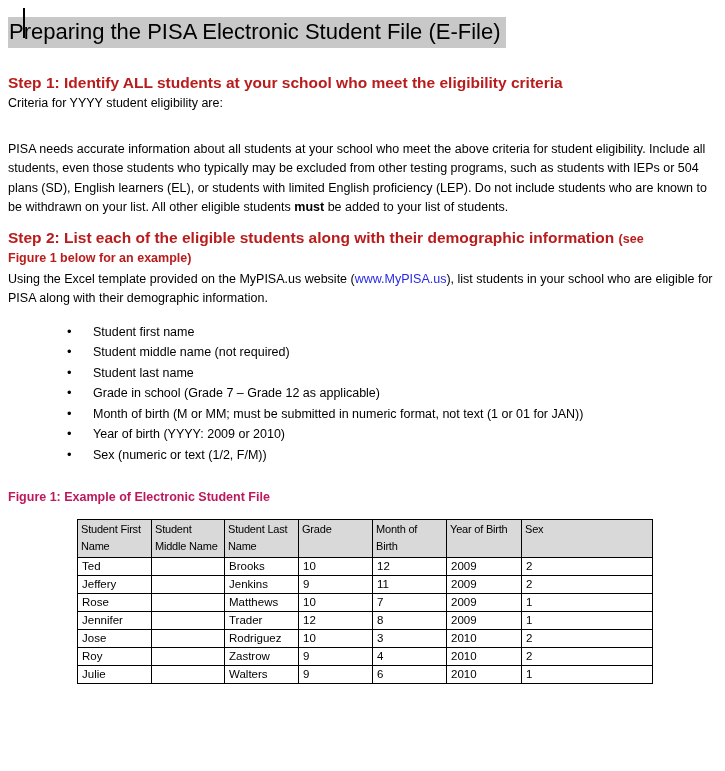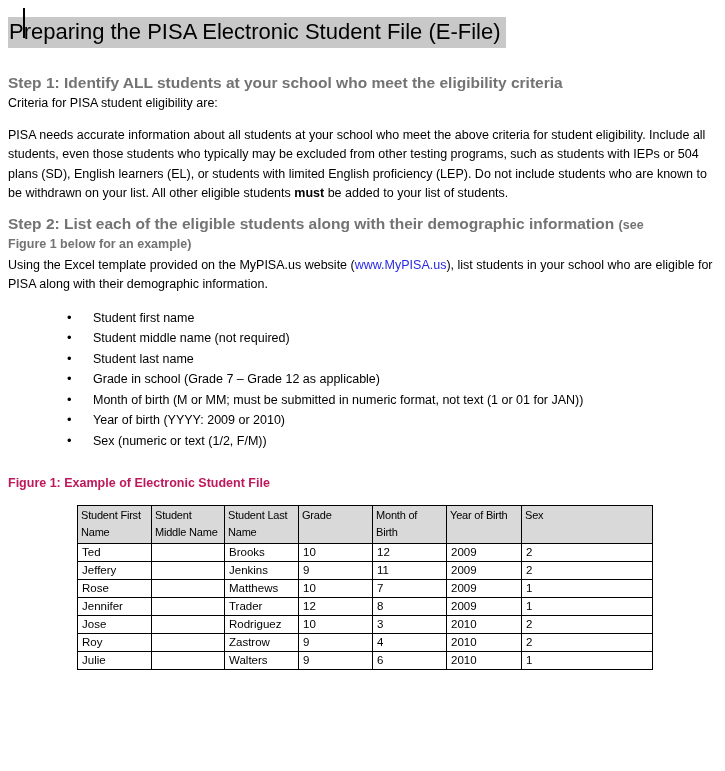--- a/index.html
+++ b/index.html
@@ -29,33 +29,33 @@
     width: 1.5px; height: 30px;
     background: #000;
   }
 
   
   h2.step-heading {
     margin: 25px 0 0 0;
     font-size: 15.5px;
     line-height: 19px;
     font-weight: 700;
-    color: #737373;
+    color: #b91c1c;
   }
   h2.step2 { margin-top: 10px; }
   .h-small { font-size: 12.5px; line-height: 16px; font-weight: 700; }
 
   
   p.body-text {
     margin: 2px 0 0 0;
     font-size: 12.5px;
     line-height: 19.5px;
     color: #000;
   }
-  p.para-spaced { margin-top: 12px; }
+  p.para-spaced { margin-top: 26px; }
   p.step2-para { margin-top: 4px; }
   b { font-weight: 700; }
 
   a.doc-link { color: #2828e6; text-decoration: none; cursor: pointer; }
 
   
   ul.bullets {
     margin: 2px 0 0 0;
     padding: 0 0 0 85px;
     list-style: none;
@@ -118,21 +118,21 @@
 </head>
 <body>
 
 <div class="page">
 
   <h1 class="doc-title"><span class="title-hl">Preparing the PISA Electronic Student File (E-File)</span></h1>
   <div class="text-cursor"></div>
 
   <h2 class="step-heading">Step 1: Identify ALL students at your school who meet the eligibility criteria</h2>
 
-  <p class="body-text">Criteria for PISA student eligibility are:</p>
+  <p class="body-text">Criteria for YYYY student eligibility are:</p>
 
 
   <p class="body-text para-spaced"><span>PISA needs accurate information about all students at your school who meet the above criteria for student eligibility. Include all students, even those students who typically may be excluded from other testing programs, such as students with IEPs or 504 plans (SD), English learners (EL), or students with limited English proficiency (LEP). Do not include students who are known to be withdrawn on your list. All other eligible students </span><b>must</b><span> be added to your list of students.</span></p>
 
   <h2 class="step-heading step2"><span>Step 2: List each of the eligible students along with their demographic information </span><span class="h-small">(see</span><br><span class="h-small">Figure 1 below for an example)</span></h2>
 
   <p class="body-text step2-para"><span>Using the Excel template provided on the MyPISA.us website (</span><a class="doc-link">www.MyPISA.us</a><span>), list students in your school who are eligible for PISA along with their demographic information.</span></p>
 
   <ul class="bullets list2">
     <li>Student first name</li>

